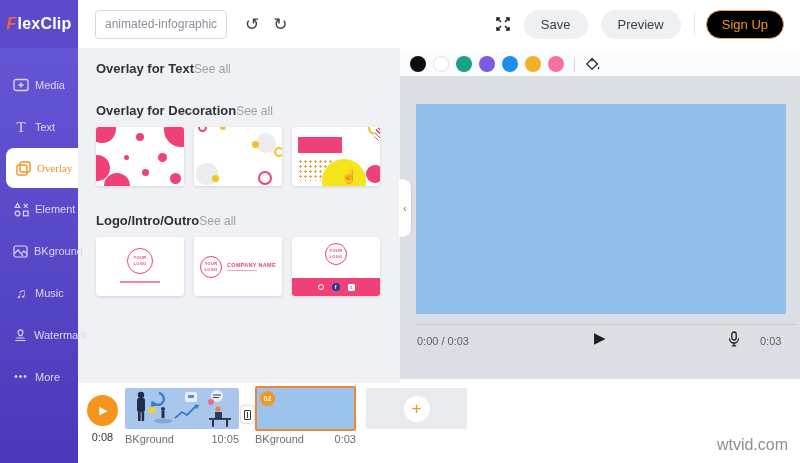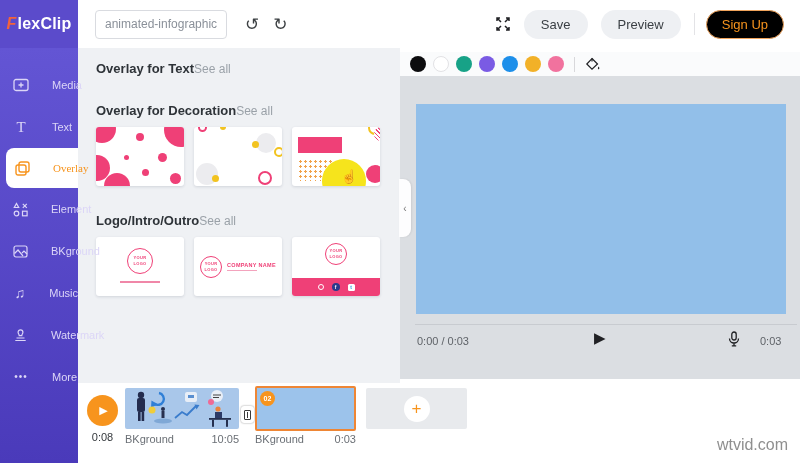--- a/index.html
+++ b/index.html
@@ -25,21 +25,21 @@
           background:#eef0f3; color:#3a3f44; }
   .pill.export { background:#f78b1d; color:#fff; font-weight:bold; }
   .pill.export .arr { margin-left:6px; font-weight:bold; }
   .vdiv { width:1px; height:22px; background:#e3e3e6; margin:0 11px 0 13px; }
   .pill.signup { background:#000000; border:1px solid #f0a45c; color:#f7941d; padding:6px 15px; margin-left:0; margin-right:16px; }
 
   
   .sidebar { position:absolute; left:0; top:48px; width:78px; height:415px;
              background:linear-gradient(180deg,#6355d4 0%, #4a3aba 100%);
              padding-top:16px; z-index:4; }
-  .side-item { height:42px; display:flex; align-items:center; padding-left:13px; gap:23px;
+  .side-item { height:42px; display:flex; align-items:center; padding-left:13px; gap:6px;
                color:#dcd6f7; font-size:11px; cursor:pointer; }
   .side-item .ic { width:16px; display:flex; justify-content:center; color:#dcd6f7; }
   .side-item.active { background:#fff; margin-left:6px; border-radius:8px 0 0 8px;
                       color:#f7941d; height:40px; padding-left:9px;font-family:Liberation Serif, serif; }
   .side-item.active .ic { color:#f7941d; }
   .ic-text { font-family:"Liberation Serif", serif; font-size:15px; line-height:1; }
   .ic-music { font-size:14px; line-height:1; }
   .ic-more { font-size:10px; letter-spacing:1px; line-height:1; }
 
   

